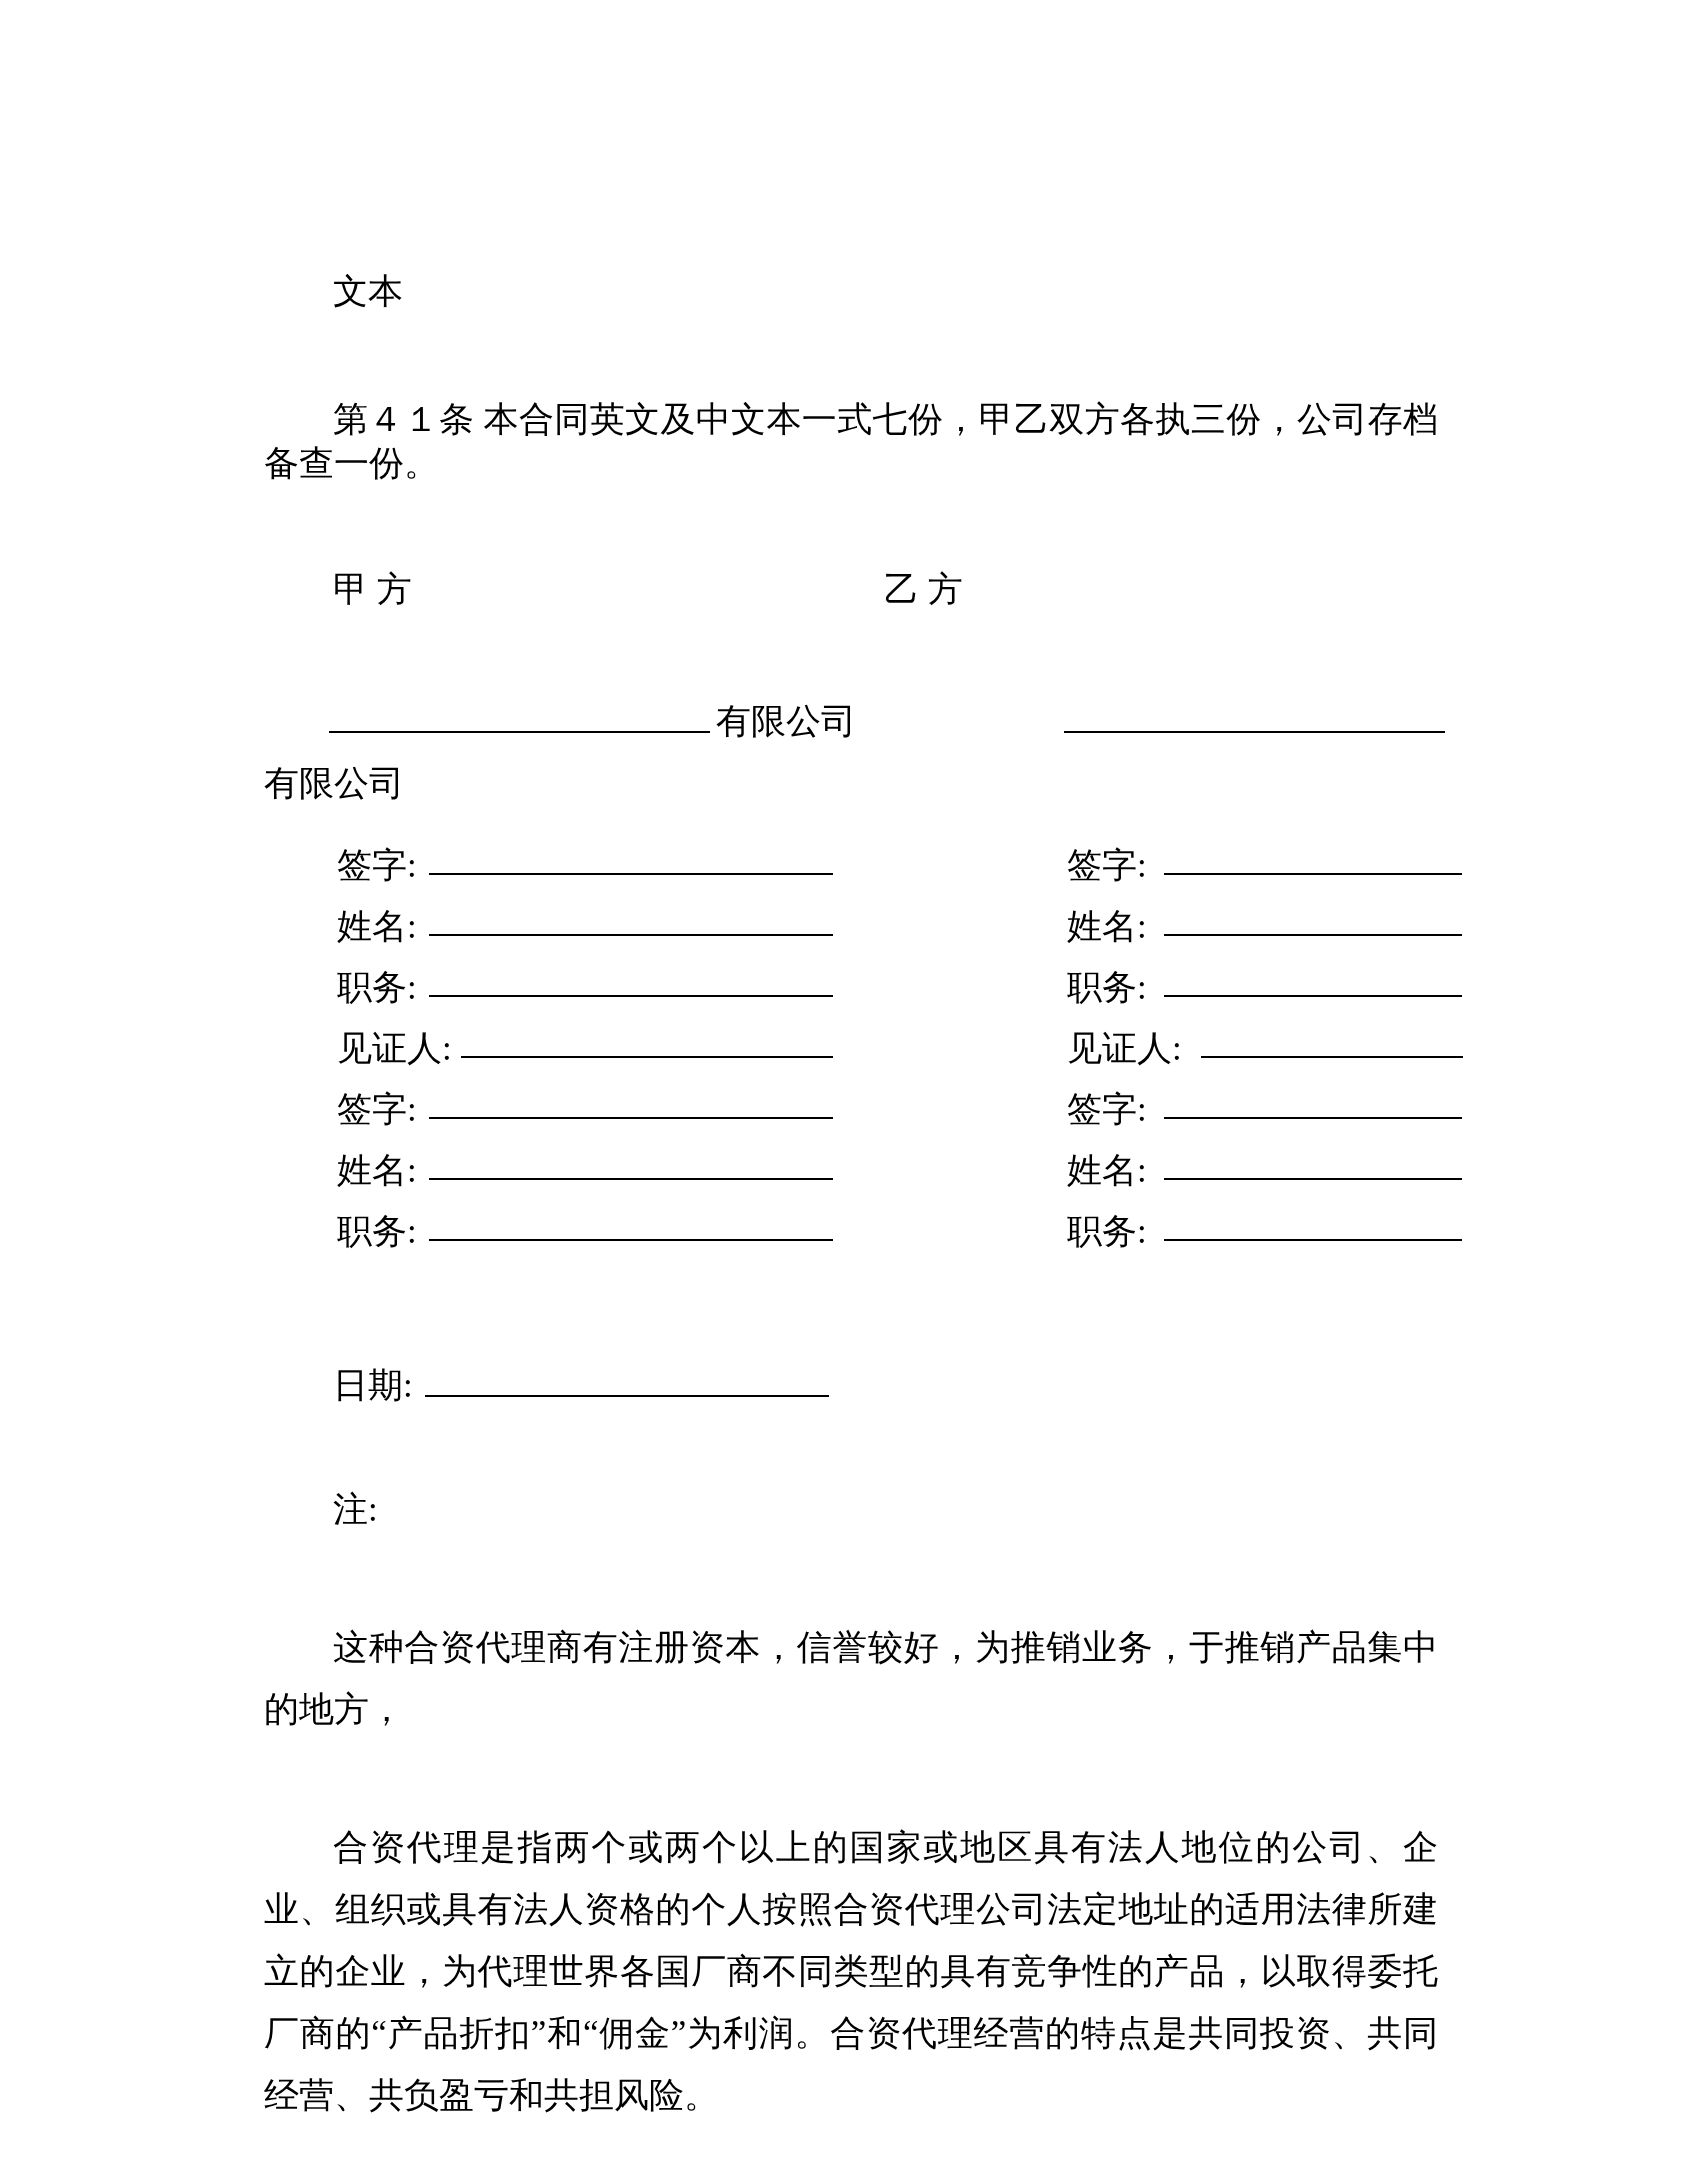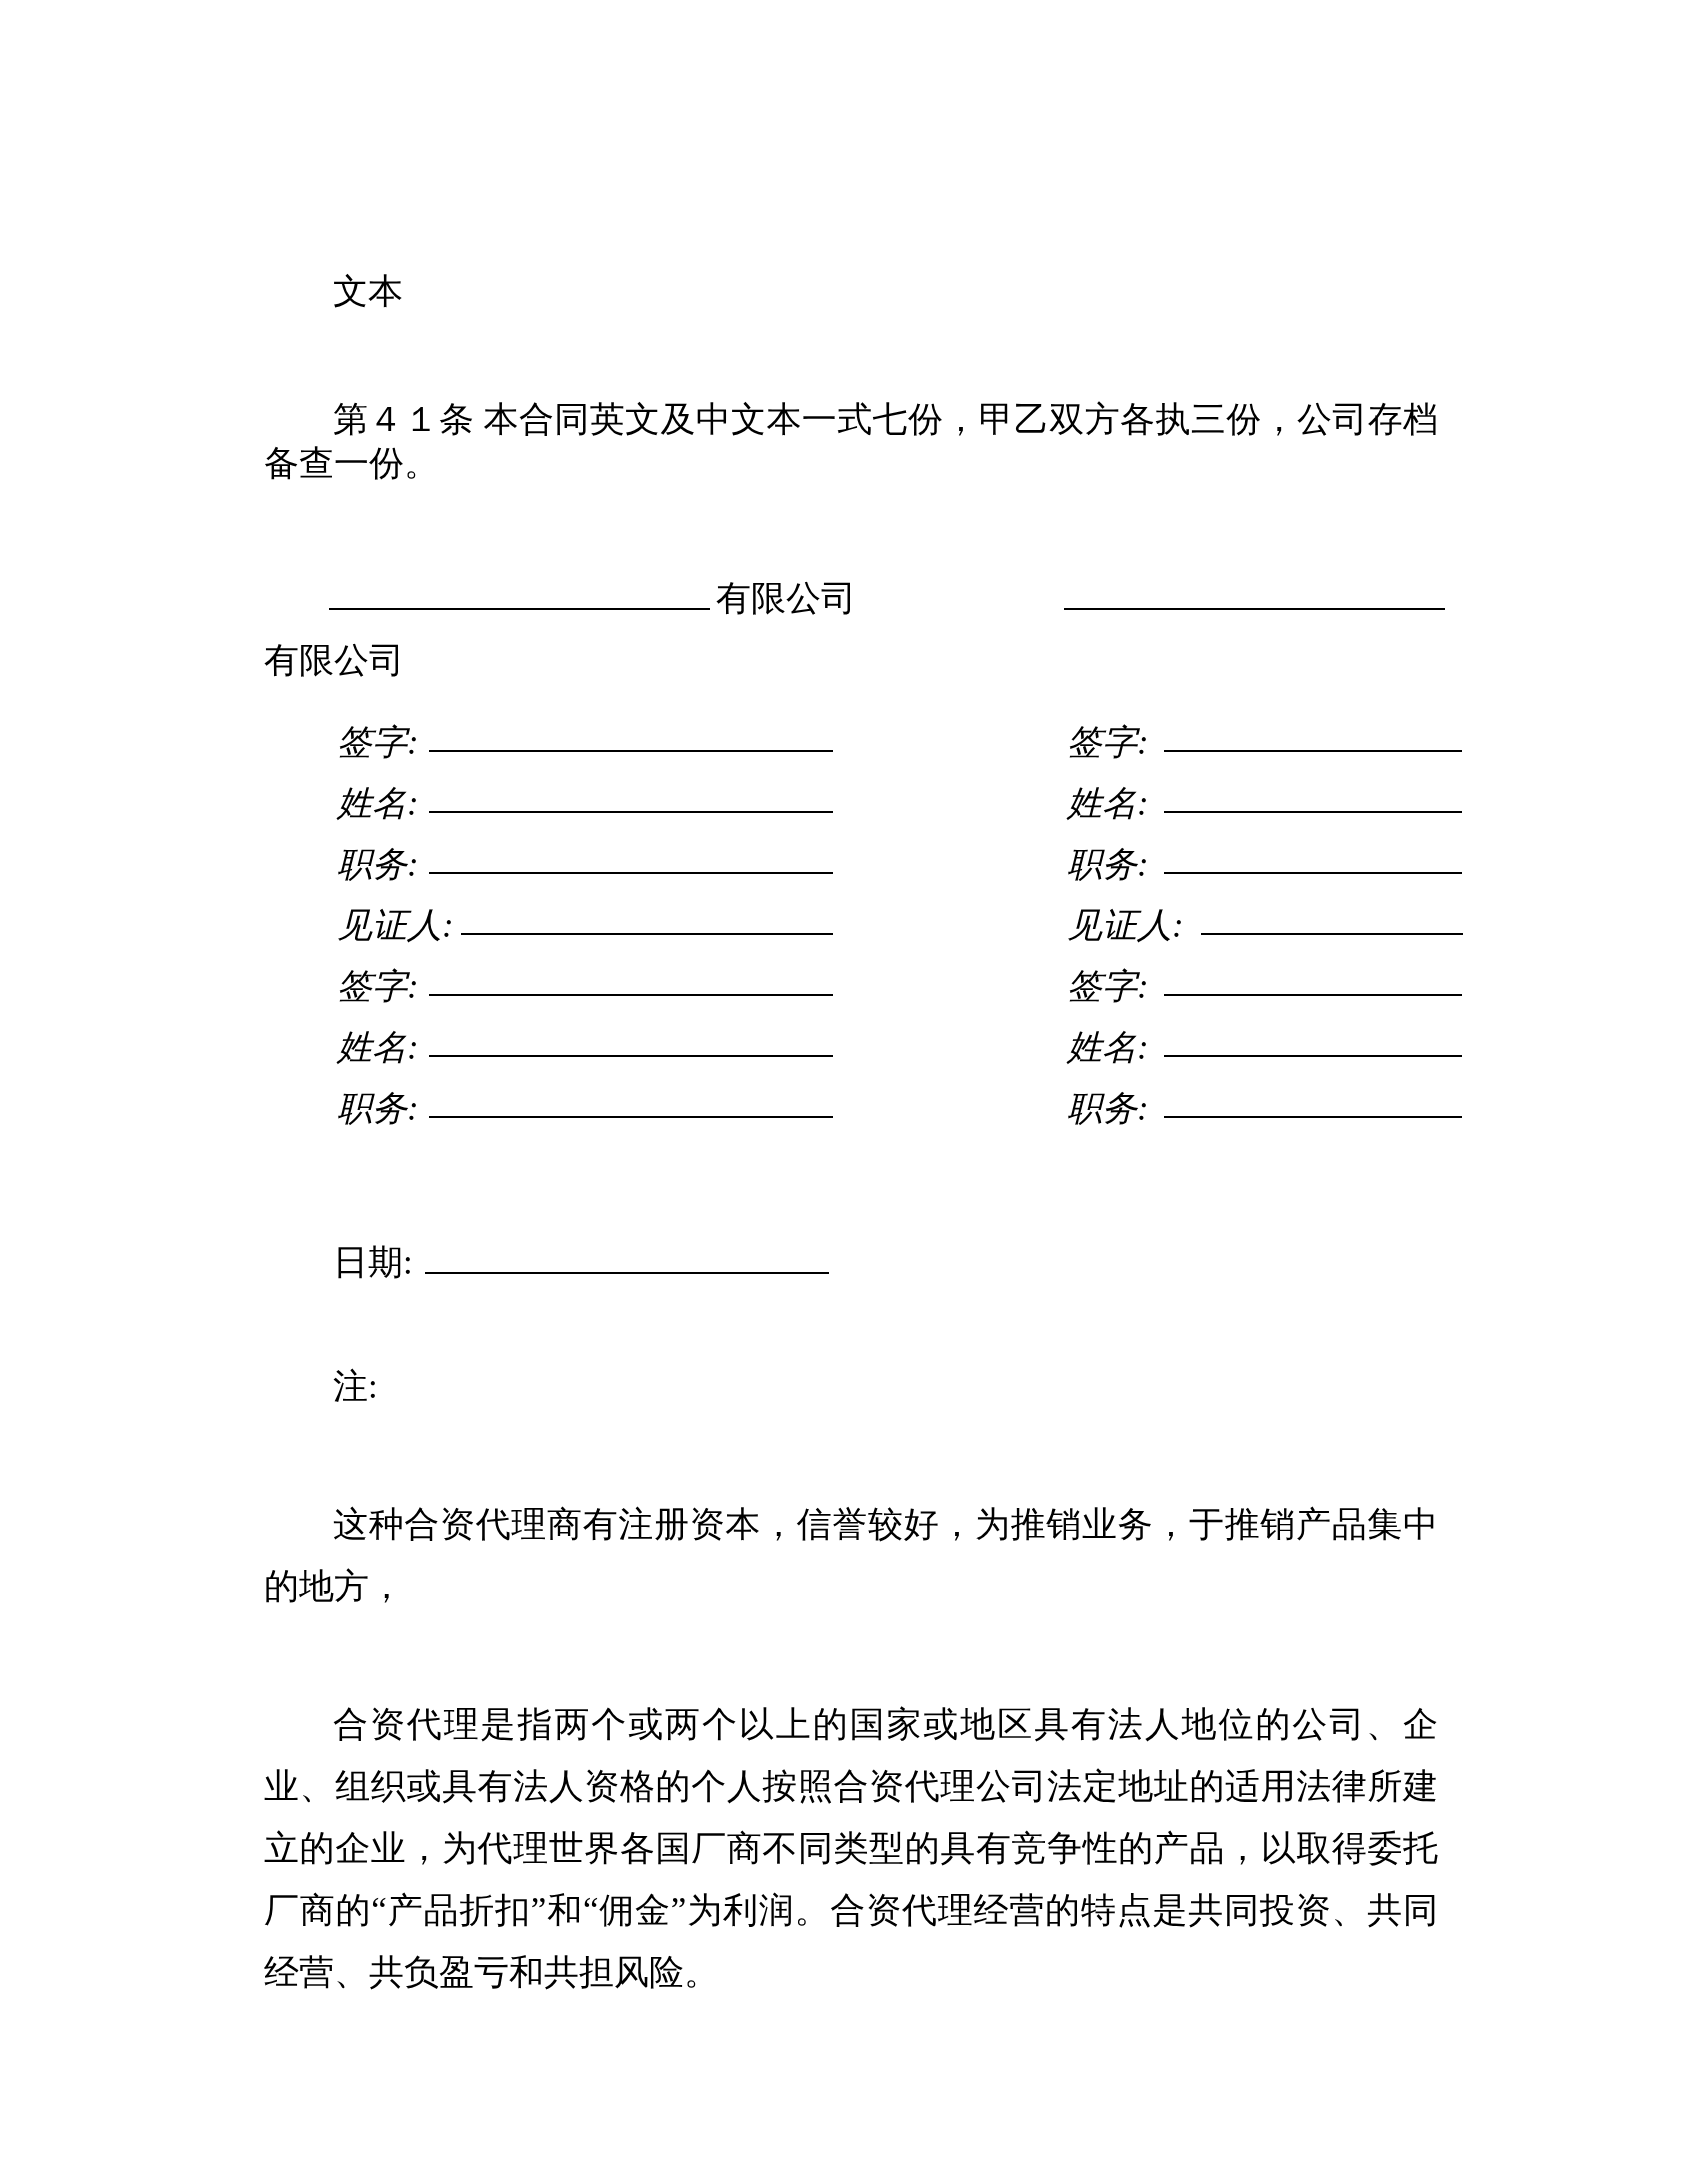--- a/index.html
+++ b/index.html
@@ -49,21 +49,20 @@
   }
   .co-blank-a { left:69px;  width:381px; height:50px; }
   .co-suffix  { position:absolute; left:452px; }
   .co-blank-b { left:804px; width:381px; height:50px; }
   .wrap-suffix { margin-top:3.7px; line-height:62px; }
   .sig-block { margin-top:4.6px; }
   .sig-row {
     position:relative;
     height:61px;
     line-height:61px;
-    font-style:italic;
   }
   .sig-lbl-l { position:absolute; left:69px; }
   .sig-lbl-r { position:absolute; left:799px; }
   .sig-line-l { left:165px; width:404px; height:48px; }
   .sig-line-r { left:900px; width:298px; height:48px; }
   .sig-row.witness .sig-line-l { left:197px; width:372px; }
   .sig-row.witness .sig-line-r { left:937px; width:262px; }
   .date-row {
     margin-top:89px;
     position:relative;
@@ -83,20 +82,24 @@
 </head>
 <body>
 
 <div class="page">
   <div class="content">
 
     <p class="doc-title">文本</p>
 
     <p class="clause">第４１条  本合同英文及中文本一式七份，甲乙双方各执三份，公司存档备查一份。</p>
 
+    <div class="party-row">
+      <span class="party-a">甲 方</span>
+      <span class="party-b">乙 方</span>
+    </div>
 
     <div class="company-row">
       <span class="blank co-blank-a"></span>
       <span class="co-suffix">有限公司</span>
       <span class="blank co-blank-b"></span>
     </div>
 
     <p class="wrap-suffix">有限公司</p>
 
     <div class="sig-block">

